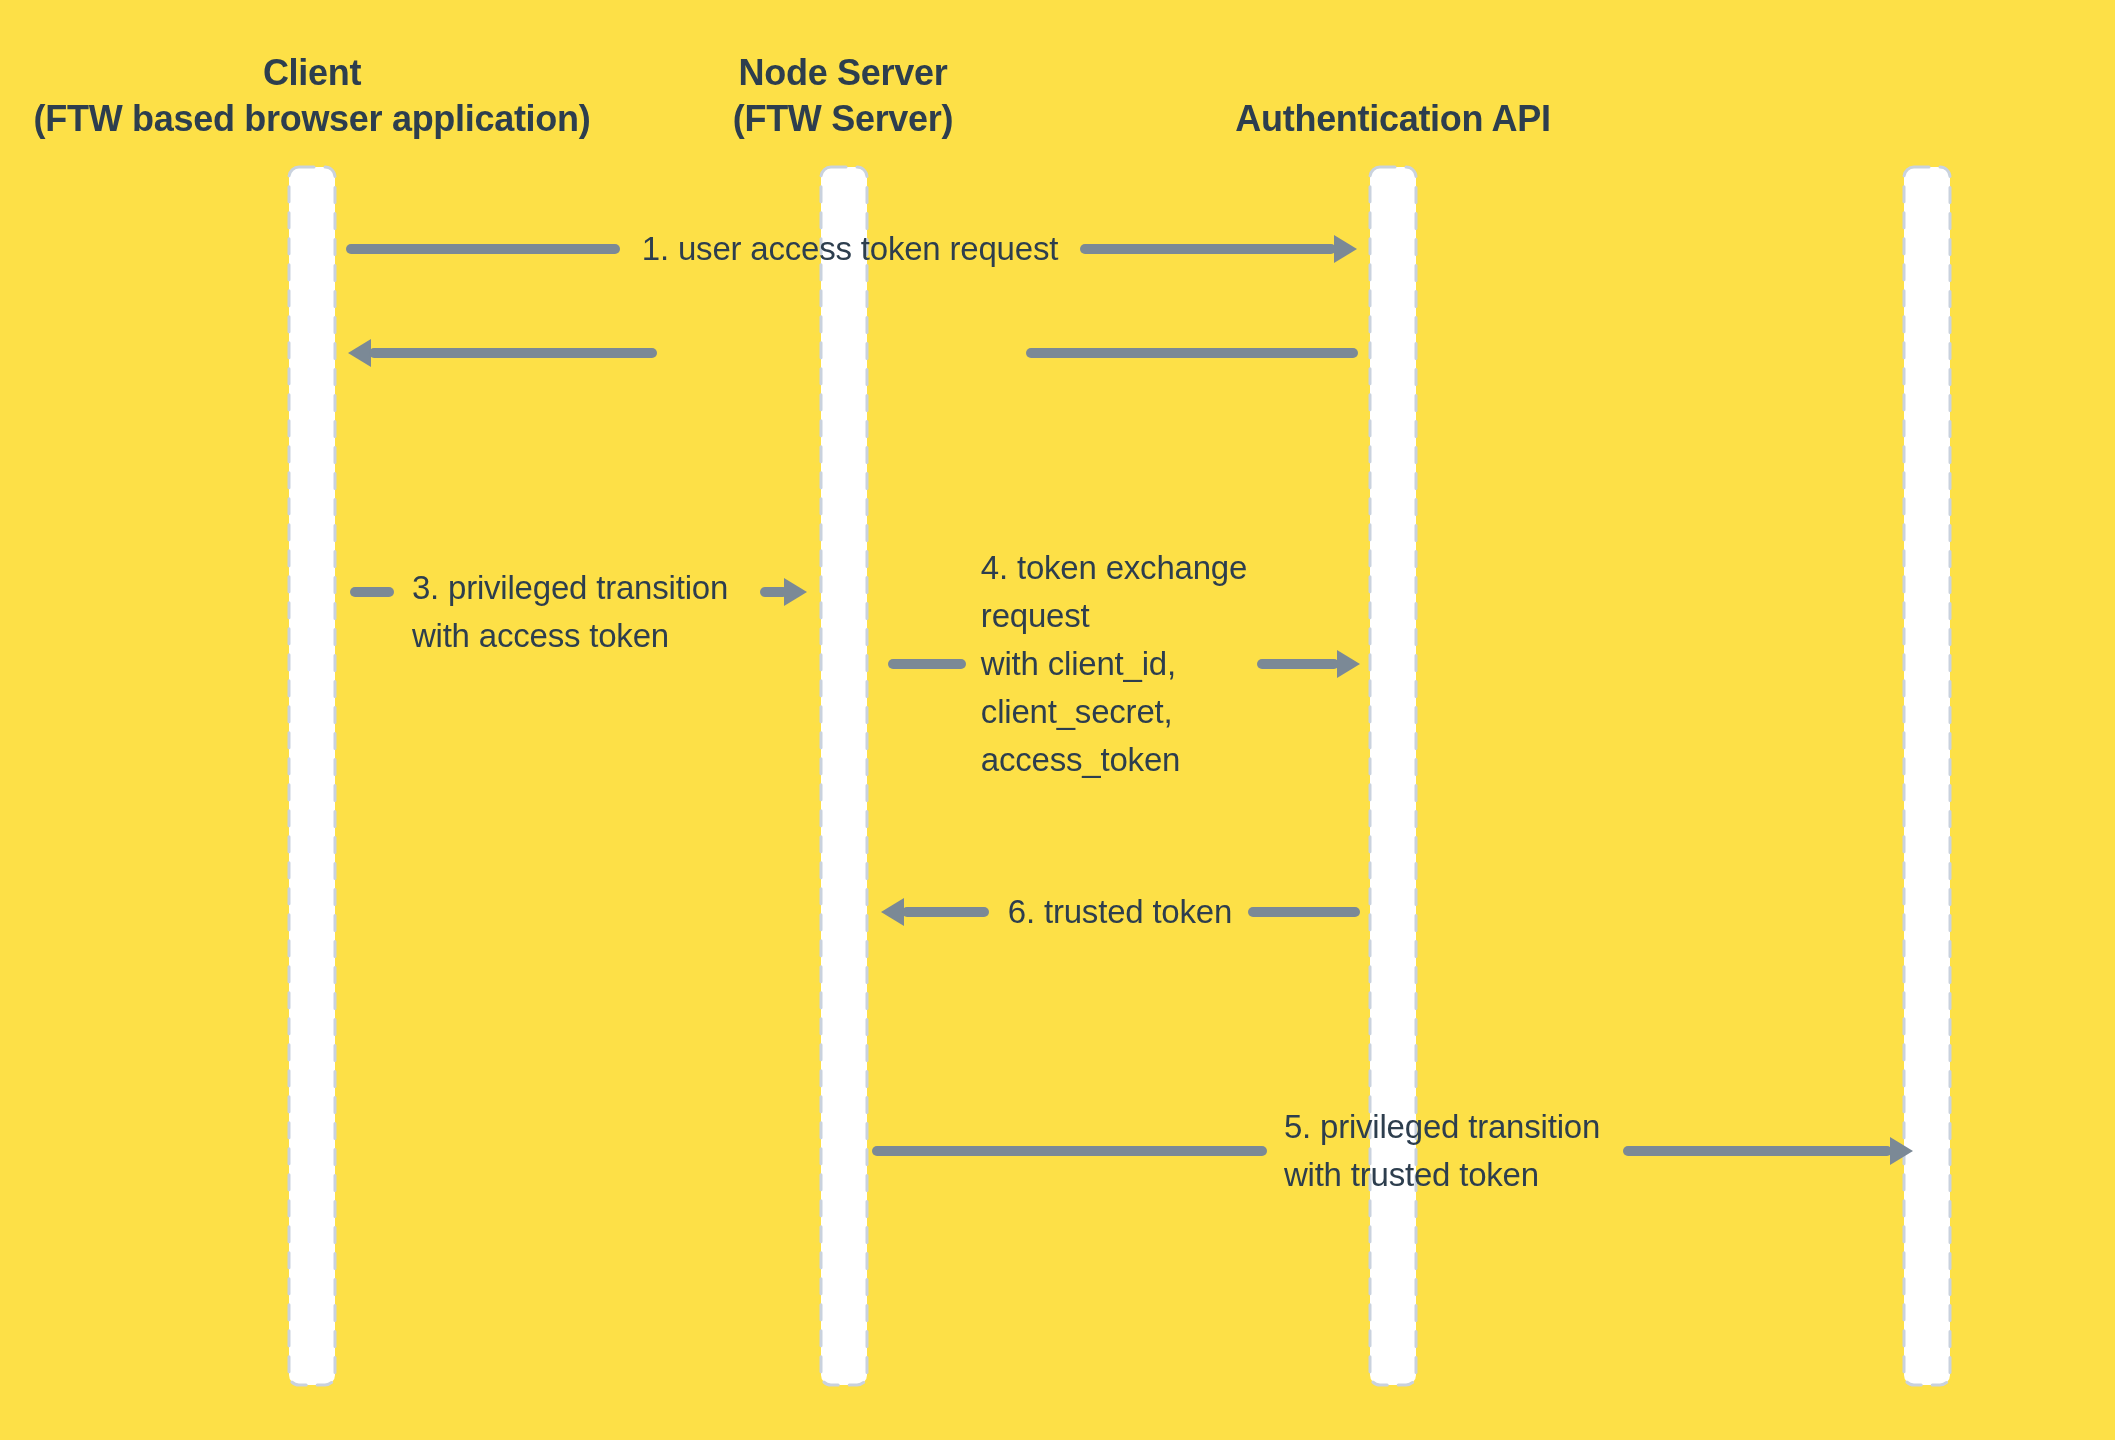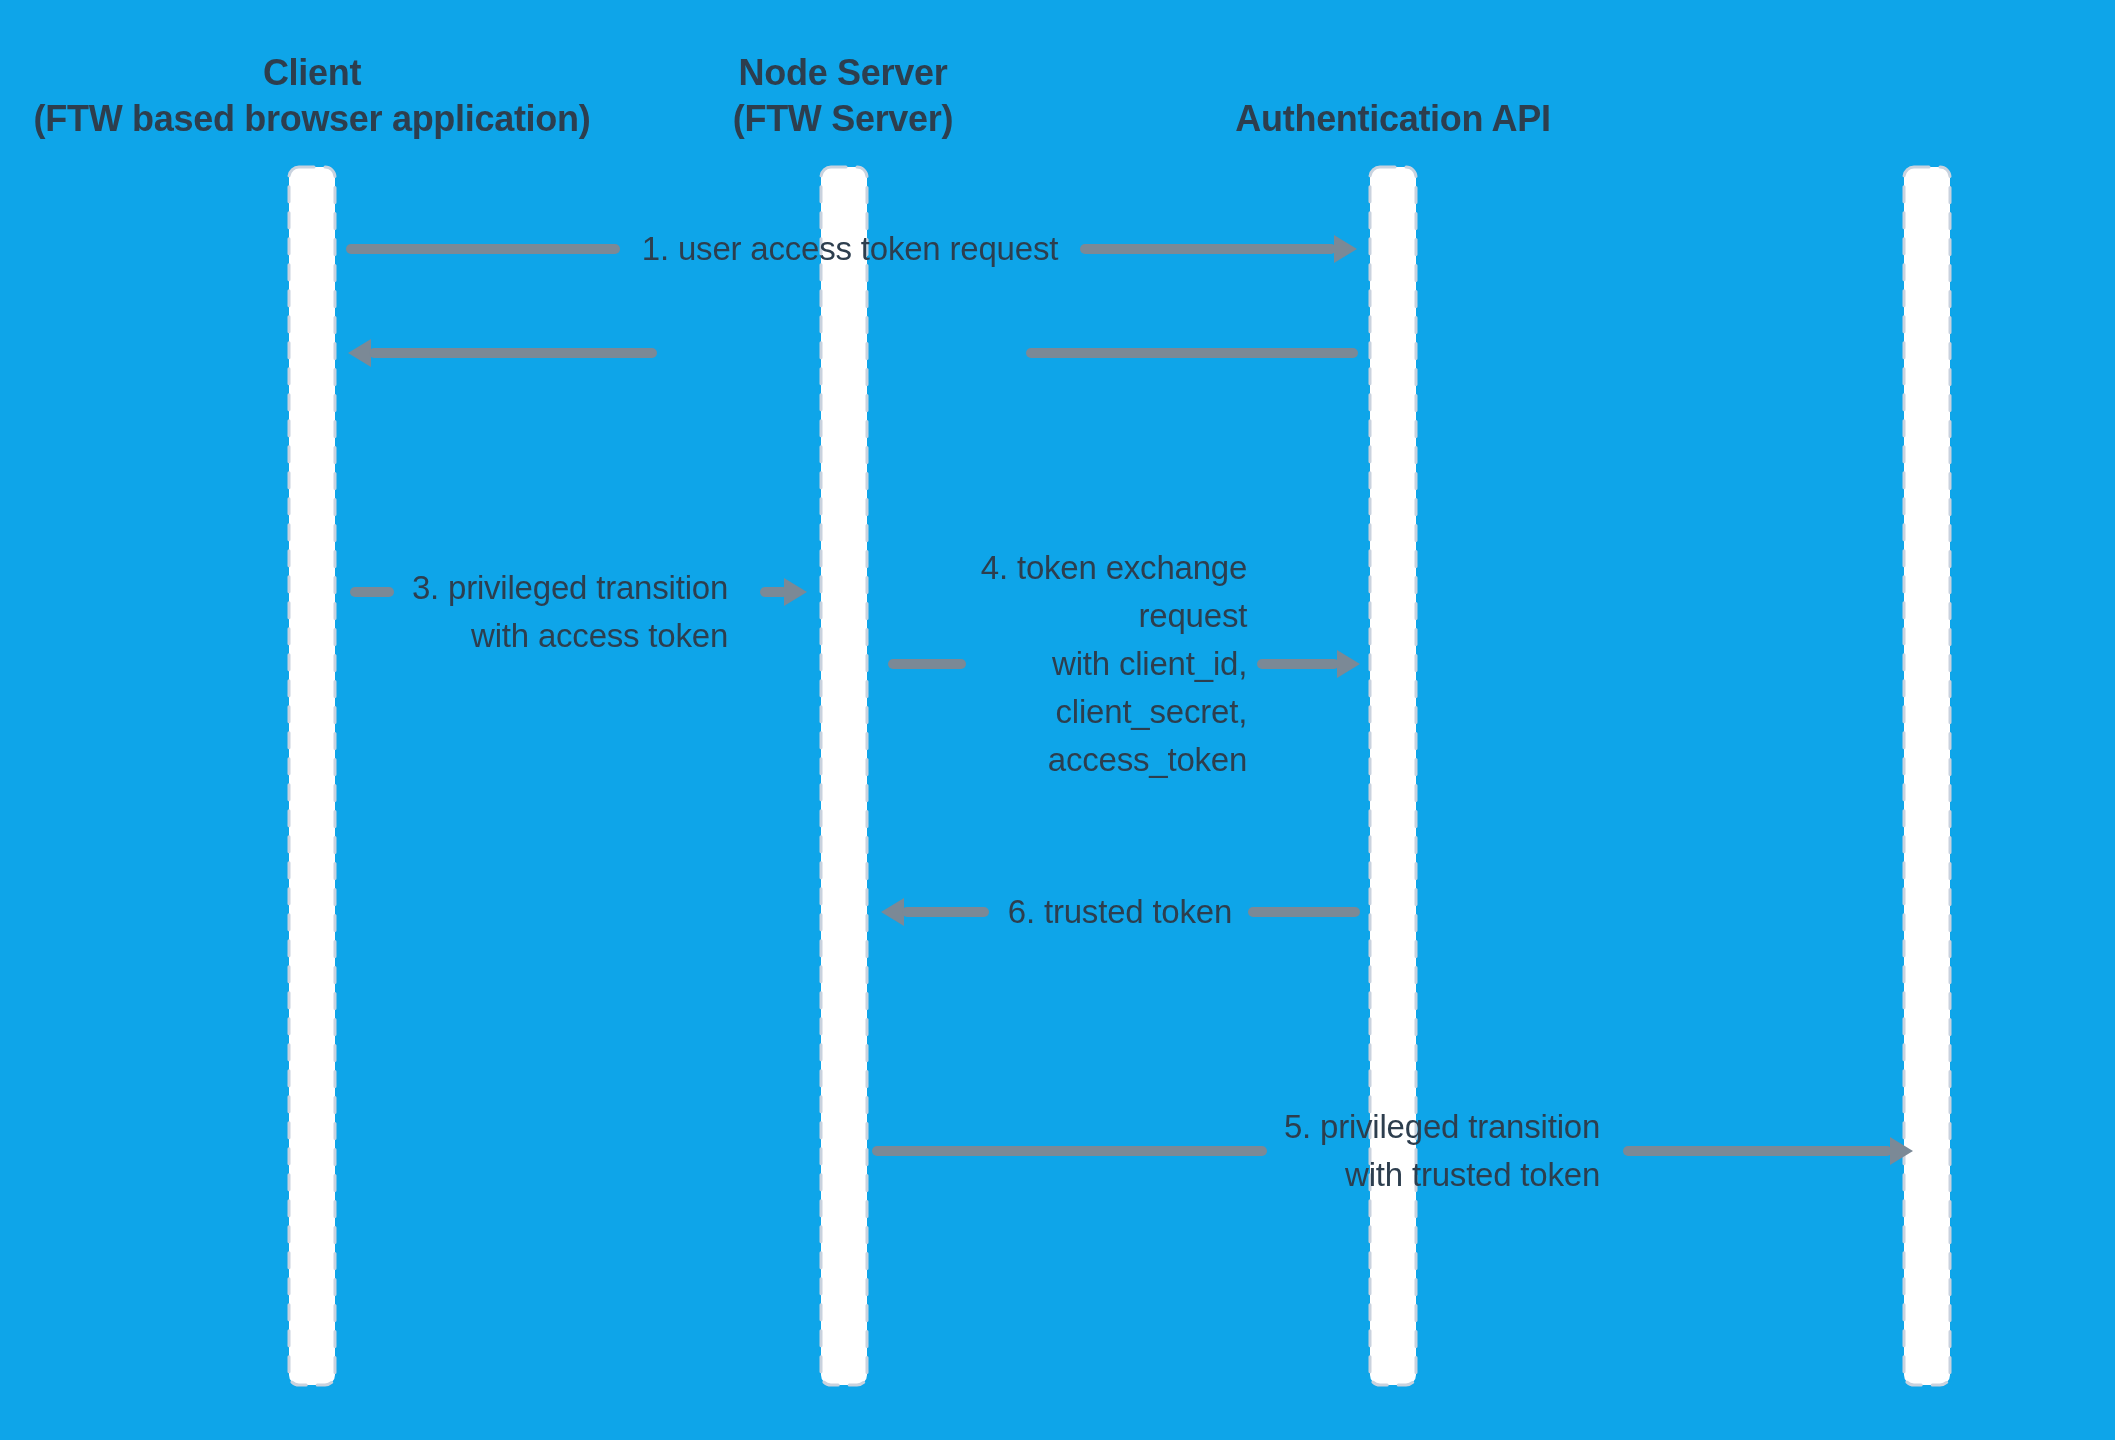--- a/index.html
+++ b/index.html
@@ -5,21 +5,21 @@
   html, body { margin: 0; padding: 0; }
   body {
     width: 2115px; height: 1440px;
     background: #edf1f5;
     font-family: "Liberation Sans", "DejaVu Sans", sans-serif;
     overflow: hidden;
   }
   .diagram {
     position: relative;
     width: 2115px; height: 1440px;
-    background: #0ea5e9;
+    background: #fde047;
   }
   .actor-header {
     position: absolute;
     transform: translateX(-50%);
     text-align: center;
     font-size: 36px;
     font-weight: 700;
     line-height: 46px;
     color: #2d3e4e;
     white-space: pre-line;
@@ -53,21 +53,21 @@
     border-bottom: 14px solid transparent;
     border-right: 23px solid #7b8996;
   }
   .msg-label {
     position: absolute;
     transform: translate(-50%, -50%);
     font-size: 33px;
     font-weight: 500;
     line-height: 48px;
     color: #2d3e4e;
-    text-align: right;
+    text-align: left;
     white-space: pre-line;
     letter-spacing: -0.2px;
   }
 </style>
 </head>
 <body>
 
 <div class="diagram">
 
   <div class="actor-header two-line" style="left:312px">Client

